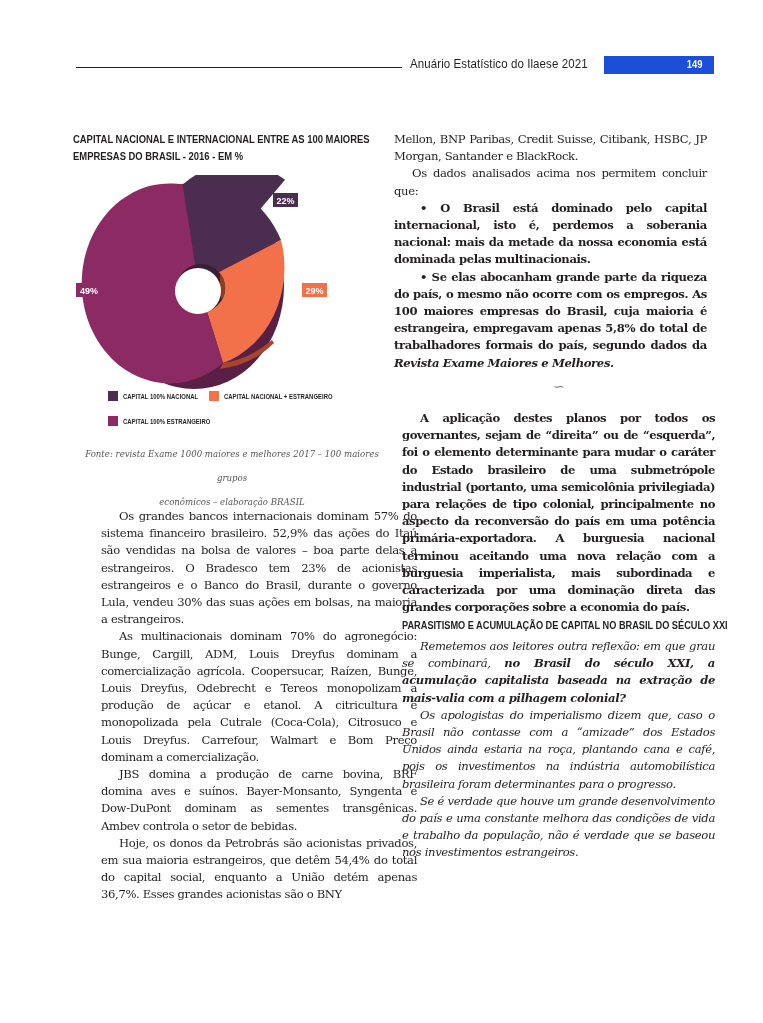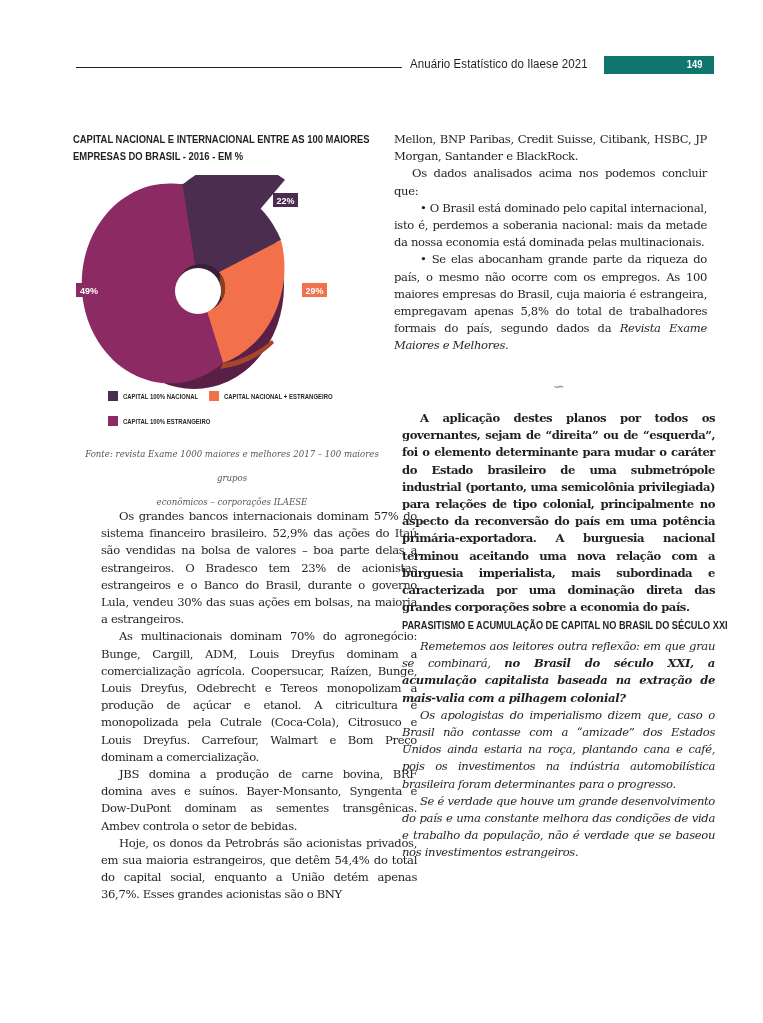--- a/index.html
+++ b/index.html
@@ -1,32 +1,32 @@
 <!DOCTYPE html>
 <html><head>
 <meta charset="utf-8">
 <style>
   html, body { margin: 0; padding: 0; background: #ffffff; }
   body { width: 763px; height: 1023px; position: relative; overflow: hidden; color: #231f20; }
   .hdr-line { position: absolute; left: 76px; top: 67px; width: 326px; height: 1px; background: #231f20; }
   .hdr-title { position: absolute; left: 410px; top: 57px; font-family: "Liberation Sans", sans-serif; font-size: 12.5px; letter-spacing: 0.1px; color: #231f20; transform: scaleX(0.92); transform-origin: left top; white-space: nowrap; }
-  .hdr-page { position: absolute; left: 604px; top: 56px; width: 110px; height: 18px; background: #0f766e; }
+  .hdr-page { position: absolute; left: 604px; top: 56px; width: 110px; height: 18px; background: #1d4ed8; }
   .hdr-page span { position: absolute; right: 12px; top: 2px; font-family: "Liberation Sans", sans-serif; font-weight: bold; font-size: 11px; color: #ffffff; transform: scaleX(0.85); transform-origin: right top; }
 
   .chart-title { position: absolute; left: 73px; top: 131px; width: 320px; font-family: "Liberation Sans", sans-serif; font-weight: bold; font-size: 11.5px; line-height: 17px; text-transform: uppercase; color: #231f20; transform: scaleX(0.82); transform-origin: left top; width: 390px; }
   .pie { position: absolute; left: 60px; top: 175px; }
   .legend { position: absolute; font-family: "Liberation Sans", sans-serif; font-weight: bold; font-size: 7px; color: #231f20; display: flex; align-items: center; white-space: nowrap; }
   .legend .sw { width: 10px; height: 10px; margin-right: 5px; display: inline-block; }
   .legend .lt { transform: scaleX(0.85); transform-origin: left center; display: inline-block; }
   .source { position: absolute; left: 72px; top: 442px; width: 320px; text-align: center; font-family: "DejaVu Serif", serif; font-style: italic; font-size: 8.6px; line-height: 24px; color: #555555; }
 
   .col { position: absolute; font-family: "DejaVu Serif", serif; font-size: 11.6px; line-height: 17.2px; color: #231f20; text-align: justify; letter-spacing: -0.35px; }
   .col p { margin: 0; text-indent: 18px; }
   .col p.noind { text-indent: 0; }
-  .col p.bullet { text-indent: 26px; }
+  .col p.bullet { text-indent: 26px; font-weight: bold; }
   .col .b { font-weight: bold; }
   .col .i { font-style: italic; }
   .left-col { left: 73px; top: 508px; width: 316px; margin-left: 28px; }
   .right-col-top { left: 394px; top: 131px; width: 313px; }
   .right-col-bold { left: 402px; top: 410px; width: 313px; font-weight: bold; letter-spacing: -0.45px; }
   .right-col-bottom { left: 402px; top: 638px; width: 313px; font-style: italic; }
   .section-heading { position: absolute; left: 402px; top: 619px; font-family: "Liberation Sans", sans-serif; font-weight: bold; font-size: 11.5px; color: #231f20; transform: scaleX(0.8); transform-origin: left top; white-space: nowrap; }
   .ornament { position: absolute; left: 553px; top: 378px; font-family: "DejaVu Serif", serif; font-size: 14px; color: #888888; }
 </style>
 </head>
@@ -76,33 +76,33 @@
   <span class="sw" style="background:#f2714a;"></span>
   <span class="lt">CAPITAL NACIONAL + ESTRANGEIRO</span>
 </div>
 <div class="legend" style="left:108px; top:416px;">
   <span class="sw" style="background:#8b2a63;"></span>
   <span class="lt">CAPITAL 100% ESTRANGEIRO</span>
 </div>
 
 <div class="source">
   <div>Fonte: revista Exame 1000 maiores e melhores 2017 – 100 maiores grupos</div>
-  <div>econômicos – corporações ILAESE</div>
+  <div>econômicos – elaboração BRASIL</div>
 </div>
 
 <div class="col left-col">
   <p>Os grandes bancos internacionais dominam 57% do sistema financeiro brasileiro. 52,9% das ações do Itaú são vendidas na bolsa de valores – boa parte delas a estrangeiros. O Bradesco tem 23% de acionistas estrangeiros e o Banco do Brasil, durante o governo Lula, vendeu 30% das suas ações em bolsas, na maioria a estrangeiros.</p>
   <p>As multinacionais dominam 70% do agronegócio: Bunge, Cargill, ADM, Louis Dreyfus dominam a comercialização agrícola. Coopersucar, Raízen, Bunge, Louis Dreyfus, Odebrecht e Tereos monopolizam a produção de açúcar e etanol. A citricultura é monopolizada pela Cutrale (Coca-Cola), Citrosuco e Louis Dreyfus. Carrefour, Walmart e Bom Preço dominam a comercialização.</p>
   <p>JBS domina a produção de carne bovina, BRF domina aves e suínos. Bayer-Monsanto, Syngenta e Dow-DuPont dominam as sementes transgênicas. Ambev controla o setor de bebidas.</p>
   <p>Hoje, os donos da Petrobrás são acionistas privados, em sua maioria estrangeiros, que detêm 54,4% do total do capital social, enquanto a União detém apenas 36,7%. Esses grandes acionistas são o BNY</p>
 </div>
 
 <div class="col right-col-top">
   <p class="noind">Mellon, BNP Paribas, Credit Suisse, Citibank, HSBC, JP Morgan, Santander e BlackRock.</p>
-  <p>Os dados analisados acima nos podemos concluir que:</p>
+  <p>Os dados analisados acima nos permitem concluir que:</p>
   <p class="bullet">• O Brasil está dominado pelo capital internacional, isto é, perdemos a soberania nacional: mais da metade da nossa economia está dominada pelas multinacionais.</p>
   <p class="bullet"><span>• Se elas abocanham grande parte da riqueza do país, o mesmo não ocorre com os empregos. As 100 maiores empresas do Brasil, cuja maioria é estrangeira, empregavam apenas 5,8% do total de trabalhadores formais do país, segundo dados da </span><span class="i">Revista Exame Maiores e Melhores.</span></p>
 </div>
 
 <div class="ornament">∽</div>
 
 <div class="col right-col-bold">
   <p>A aplicação destes planos por todos os governantes, sejam de “direita” ou de “esquerda”, foi o elemento determinante para mudar o caráter do Estado brasileiro de uma submetrópole industrial (portanto, uma semicolônia privilegiada) para relações de tipo colonial, principalmente no aspecto da reconversão do país em uma potência primária-exportadora. A burguesia nacional terminou aceitando uma nova relação com a burguesia imperialista, mais subordinada e caracterizada por uma dominação direta das grandes corporações sobre a economia do país.</p>
 </div>
 

